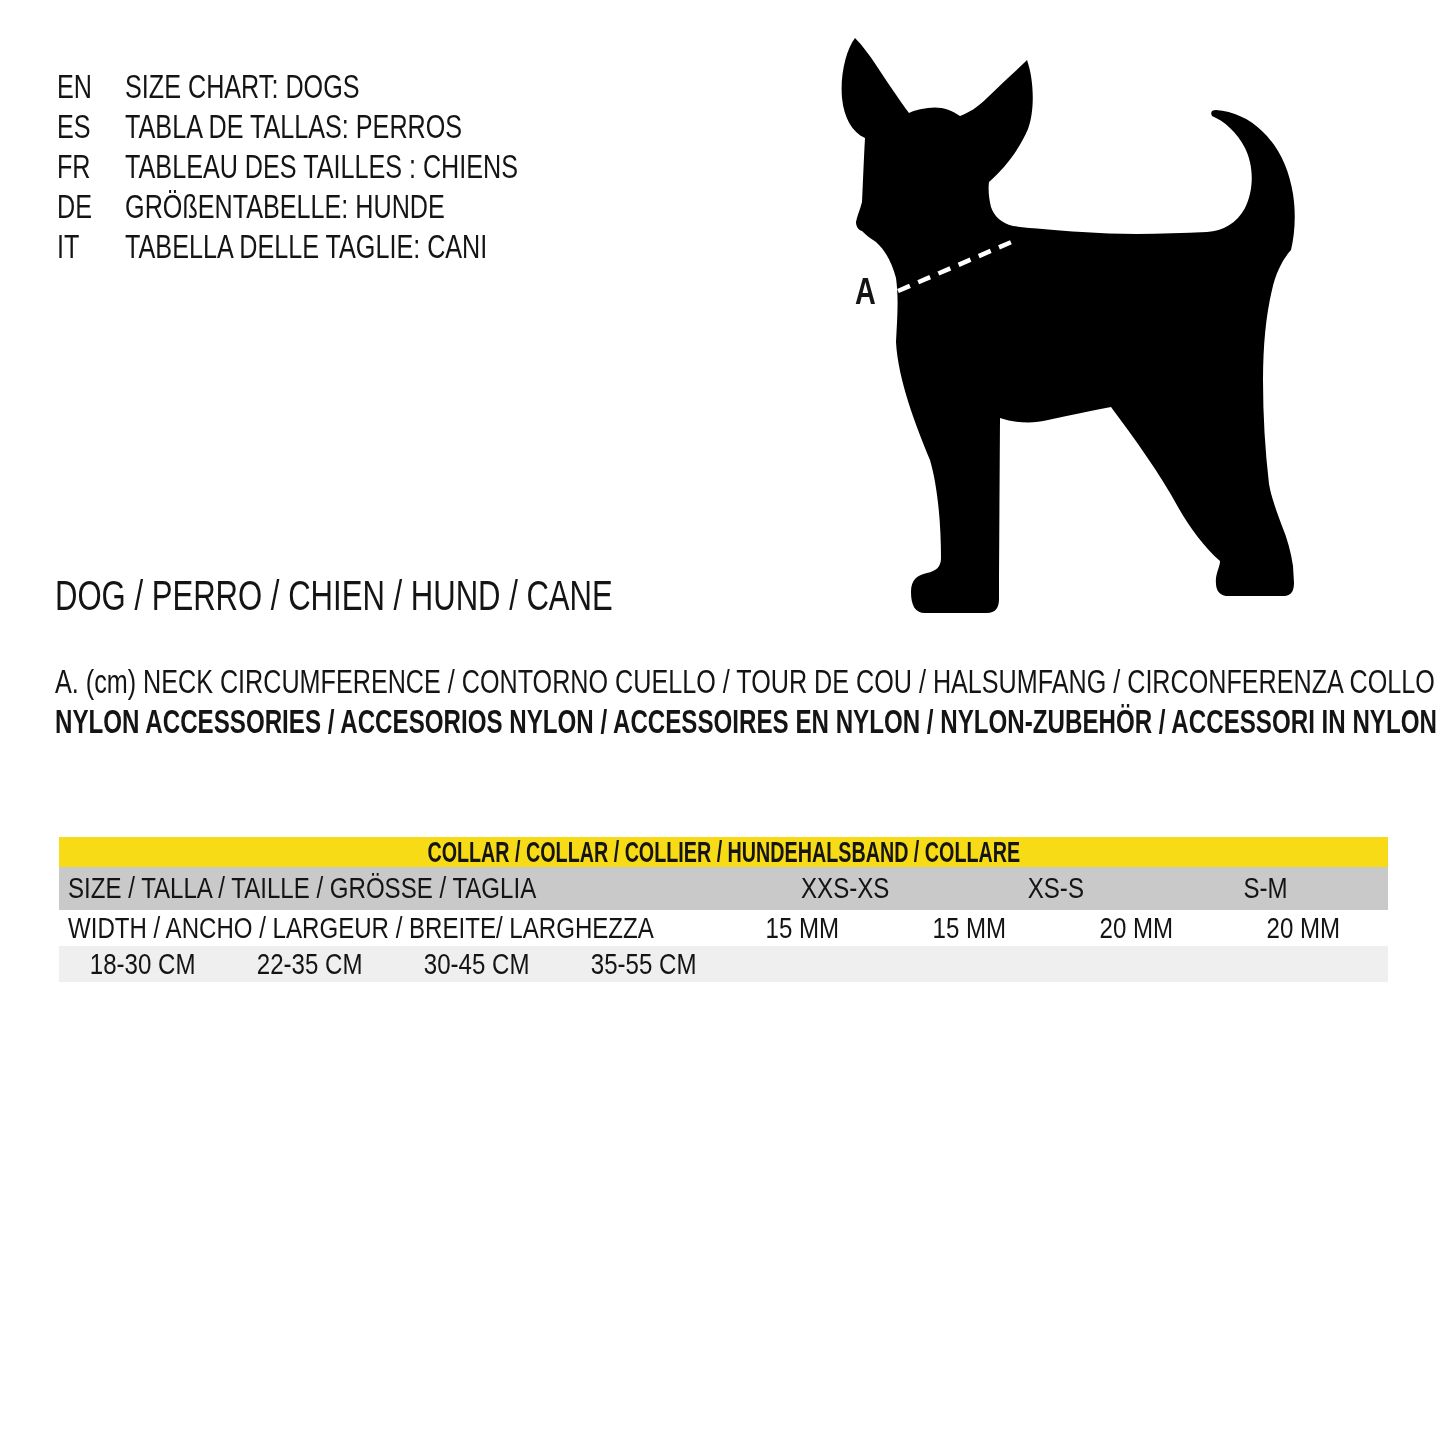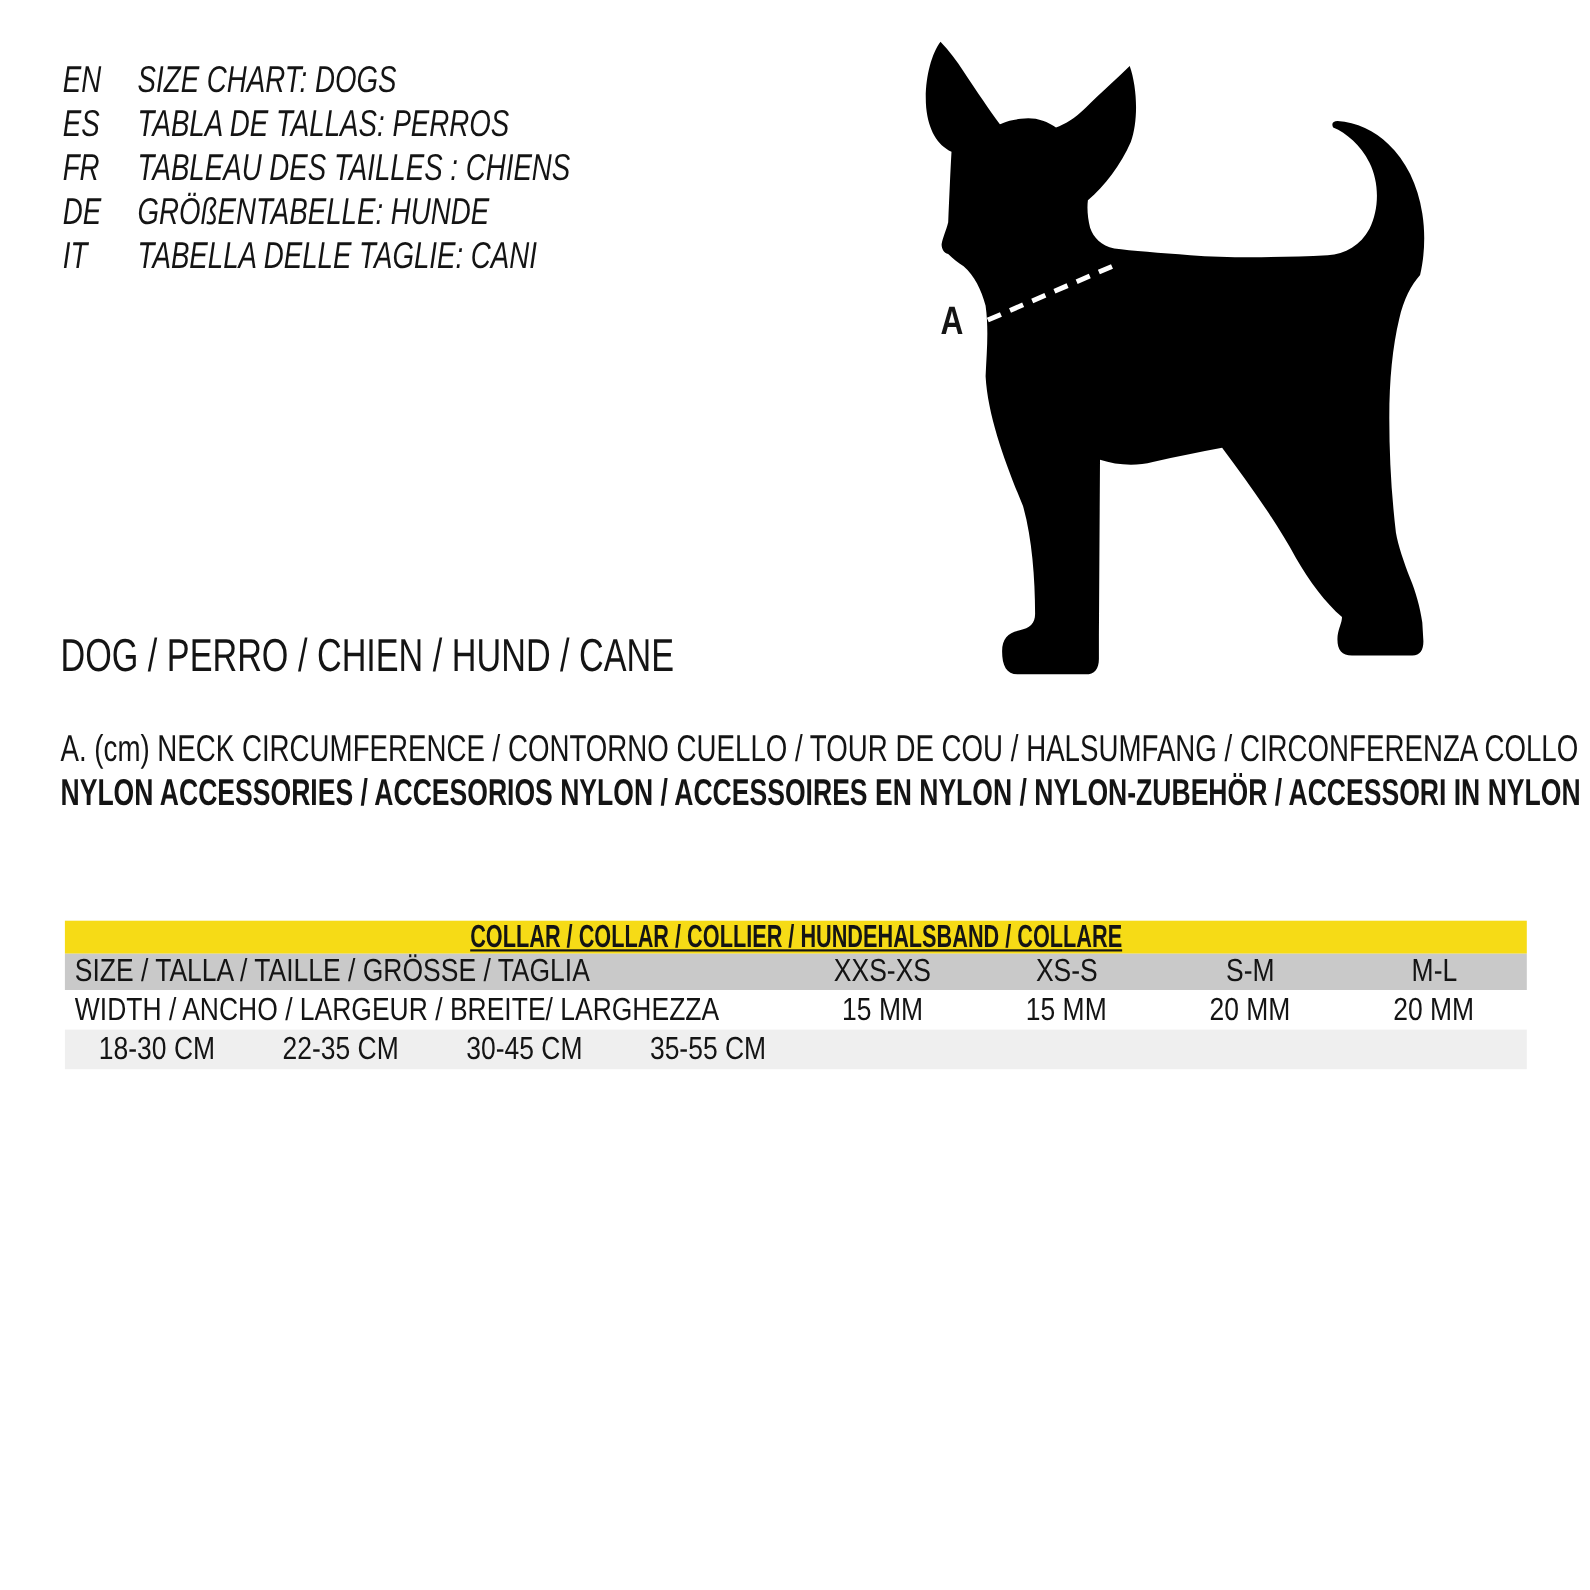--- a/index.html
+++ b/index.html
@@ -10,41 +10,41 @@
     color:#141414;
   }
   
   .cxL  { display:inline-block; white-space:nowrap; transform:scaleX(.74); transform-origin:0 50%; }
   .cxBL { display:inline-block; white-space:nowrap; transform:scaleX(.71); transform-origin:0 50%; font-weight:bold; }
   .cxTL { display:inline-block; white-space:nowrap; transform:scaleX(.83); transform-origin:0 50%; }
   .cxTC { display:inline-block; white-space:nowrap; transform:scaleX(.83); transform-origin:50% 50%; }
   .cxHC { display:inline-block; white-space:nowrap; transform:scaleX(.68); transform-origin:50% 50%; font-weight:bold; }
 
   
-  .lang-block { position:absolute; left:57px; top:53px;font-style:italic; }
+  .lang-block { position:absolute; left:57px; top:66px; }
   .lang-row { display:flex; font-size:34px; line-height:40px; white-space:nowrap;
               transform:scaleX(.74); transform-origin:0 50%; }
   .lang-code { width:92px; flex:0 0 92px; }
 
   
   .dog-figure { position:absolute; left:820px; top:20px; width:620px; height:620px; }
   .dog-figure svg { position:absolute; left:0; top:0; }
   .a-label { position:absolute; left:35px; top:254px; font-size:36px; font-weight:bold;
              line-height:36px; transform:scaleX(.8); transform-origin:0 50%; }
 
   
   .dog-caption  { position:absolute; left:55px; top:579px; font-size:42px; line-height:34px; }
   .note-line    { position:absolute; left:55px; top:664px; font-size:34px; line-height:34px; }
   .material-line{ position:absolute; left:55px; top:704px; font-size:34px; line-height:34px; }
 
   
   .size-table { position:absolute; left:59px; top:837px; width:1329px; font-size:29px; }
   .trow  { display:flex; align-items:center; }
-  .thead { height:30px; justify-content:center;text-decoration:underline; }
-  .row-a { height:33px; }
+  .thead { height:30px; justify-content:center; }
+  .row-a { height:43px;gap:43px; }
   .row-b { height:36px; }
   .row-c { height:36px; }
   .tlabel { flex:0 0 660px; width:660px; padding-left:9px; box-sizing:border-box; }
   .tcell  { flex:0 0 167px; width:167px; text-align:center; }
 </style>
 </head>
 <body>
 
 <div class="canvas">
 

